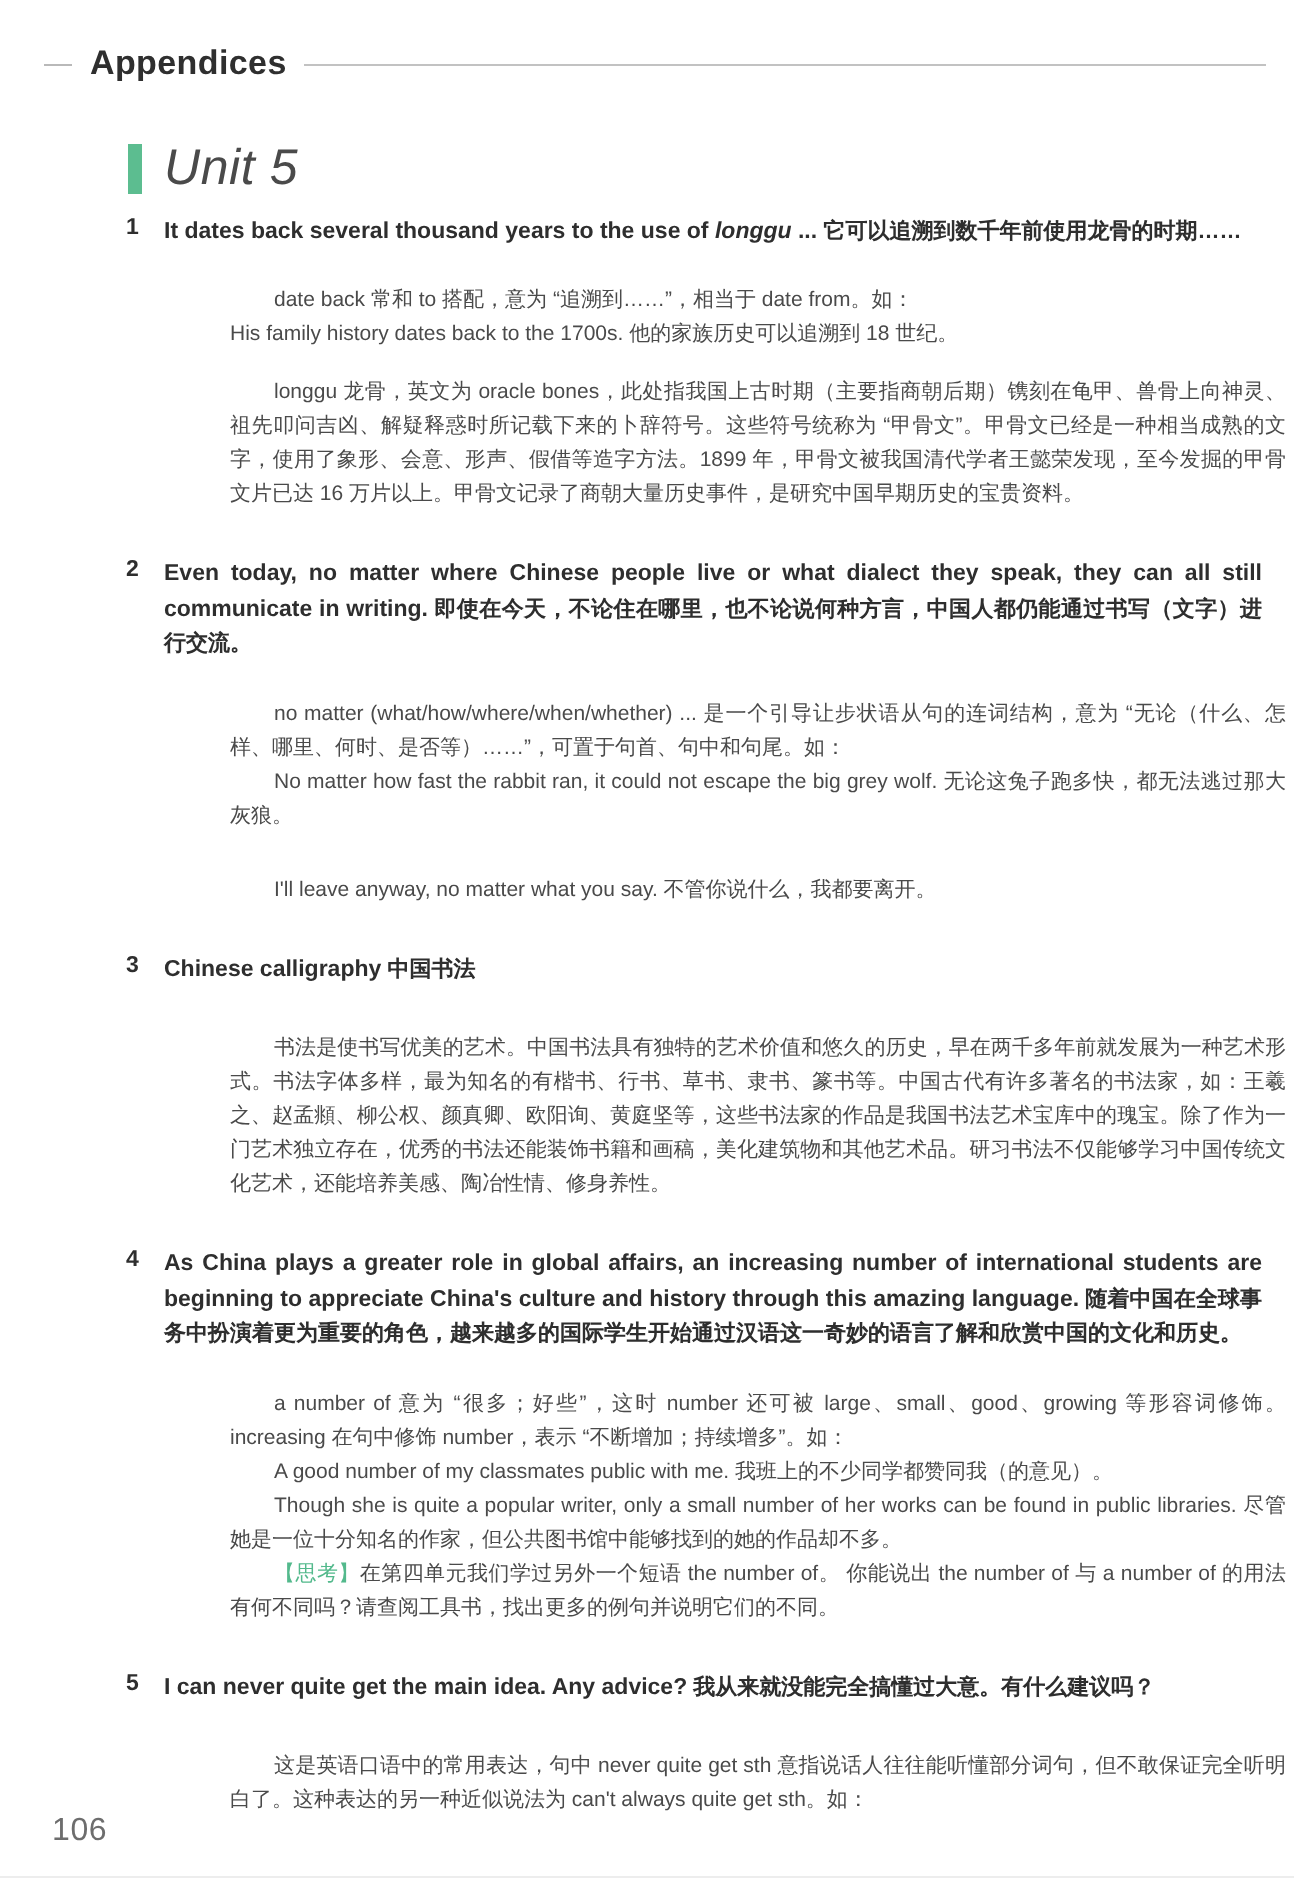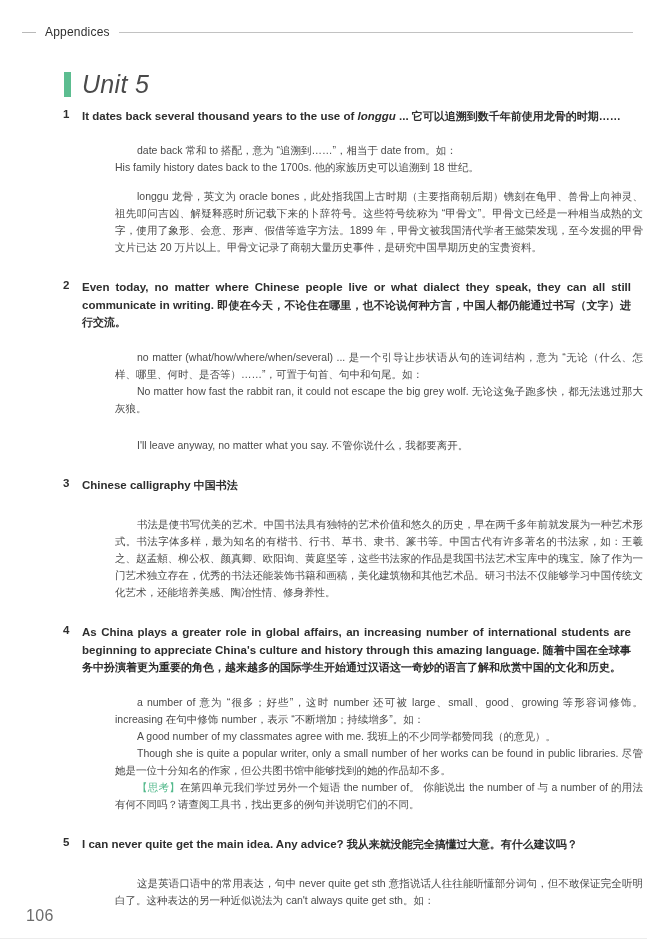--- a/index.html
+++ b/index.html
@@ -27,22 +27,22 @@
     align-items: center;
     gap: 9px;
   }
   .hdr-rule-short {
     width: 14px;
     height: 1px;
     background: #b9b9b9;
     flex: none;
   }
   .hdr-title {
-    font-size: 12px;
-    font-weight: normal;
+    font-size: 17px;
+    font-weight: bold;
     color: #2f2f2f;
     letter-spacing: 0.2px;
     white-space: nowrap;
     flex: none;
   }
   .hdr-rule-long {
     flex: 1 1 auto;
     height: 1px;
     background: #c2c2c2;
   }
@@ -170,32 +170,32 @@
     <span class="item-num">1</span>
     <div class="item-head"><span>It dates back several thousand years to the use of </span><em>longgu</em><span> ... </span><span class="cn">它可以追溯到数千年前使用龙骨的时期……</span></div>
   </div>
   <div class="gap-sm"></div>
   <div class="gloss">
     <p class="indent">date back 常和 to 搭配，意为 “追溯到……”，相当于 date from。如：</p>
     <p>His family history dates back to the 1700s. 他的家族历史可以追溯到 18 世纪。</p>
   </div>
   <div class="gap-sm"></div>
   <div class="gloss">
-    <p class="indent">longgu 龙骨，英文为 oracle bones，此处指我国上古时期（主要指商朝后期）镌刻在龟甲、兽骨上向神灵、祖先叩问吉凶、解疑释惑时所记载下来的卜辞符号。这些符号统称为 “甲骨文”。甲骨文已经是一种相当成熟的文字，使用了象形、会意、形声、假借等造字方法。1899 年，甲骨文被我国清代学者王懿荣发现，至今发掘的甲骨文片已达 20 万片以上。甲骨文记录了商朝大量历史事件，是研究中国早期历史的宝贵资料。</p>
+    <p class="indent">longgu 龙骨，英文为 oracle bones，此处指我国上古时期（主要指商朝后期）镌刻在龟甲、兽骨上向神灵、祖先叩问吉凶、解疑释惑时所记载下来的卜辞符号。这些符号统称为 “甲骨文”。甲骨文已经是一种相当成熟的文字，使用了象形、会意、形声、假借等造字方法。1899 年，甲骨文被我国清代学者王懿荣发现，至今发掘的甲骨文片已达 16 万片以上。甲骨文记录了商朝大量历史事件，是研究中国早期历史的宝贵资料。</p>
   </div>
 
   <div class="gap-lg"></div>
 
   <div class="item">
     <span class="item-num">2</span>
     <div class="item-head"><span>Even today, no matter where Chinese people live or what dialect they speak, they can all still communicate in writing.</span><span class="cn"> 即使在今天，不论住在哪里，也不论说何种方言，中国人都仍能通过书写（文字）进行交流。</span></div>
   </div>
   <div class="gap-sm"></div>
   <div class="gloss">
-    <p class="indent">no matter (what/how/where/when/several) ... 是一个引导让步状语从句的连词结构，意为 “无论（什么、怎样、哪里、何时、是否等）……”，可置于句首、句中和句尾。如：</p>
+    <p class="indent">no matter (what/how/where/when/whether) ... 是一个引导让步状语从句的连词结构，意为 “无论（什么、怎样、哪里、何时、是否等）……”，可置于句首、句中和句尾。如：</p>
     <p class="indent">No matter how fast the rabbit ran, it could not escape the big grey wolf. 无论这兔子跑多快，都无法逃过那大灰狼。</p>
   </div>
   <div class="gap-sm"></div>
   <div class="gap-sm"></div>
   <div class="gloss">
     <p class="indent">I'll leave anyway, no matter what you say. 不管你说什么，我都要离开。</p>
   </div>
 
   <div class="gap-lg"></div>
 
@@ -210,21 +210,21 @@
 
   <div class="gap-lg"></div>
 
   <div class="item">
     <span class="item-num">4</span>
     <div class="item-head"><span>As China plays a greater role in global affairs, an increasing number of international students are beginning to appreciate China's culture and history through this amazing language.</span><span class="cn"> 随着中国在全球事务中扮演着更为重要的角色，越来越多的国际学生开始通过汉语这一奇妙的语言了解和欣赏中国的文化和历史。</span></div>
   </div>
   <div class="gap-sm"></div>
   <div class="gloss">
     <p class="indent">a number of 意为 “很多；好些”，这时 number 还可被 large、small、good、growing 等形容词修饰。increasing 在句中修饰 number，表示 “不断增加；持续增多”。如：</p>
-    <p class="indent">A good number of my classmates agree with me. 我班上的不少同学都赞同我（的意见）。</p>
+    <p class="indent">A good number of my classmates public with me. 我班上的不少同学都赞同我（的意见）。</p>
     <p class="indent">Though she is quite a popular writer, only a small number of her works can be found in public libraries. 尽管她是一位十分知名的作家，但公共图书馆中能够找到的她的作品却不多。</p>
     <p class="indent"><span class="think-tag">【思考】</span><span>在第四单元我们学过另外一个短语 the number of。 你能说出 the number of 与 a number of 的用法有何不同吗？请查阅工具书，找出更多的例句并说明它们的不同。</span></p>
   </div>
 
   <div class="gap-lg"></div>
 
   <div class="item">
     <span class="item-num">5</span>
     <div class="item-head"><span>I can never quite get the main idea. Any advice?</span><span class="cn"> 我从来就没能完全搞懂过大意。有什么建议吗？</span></div>
   </div>

